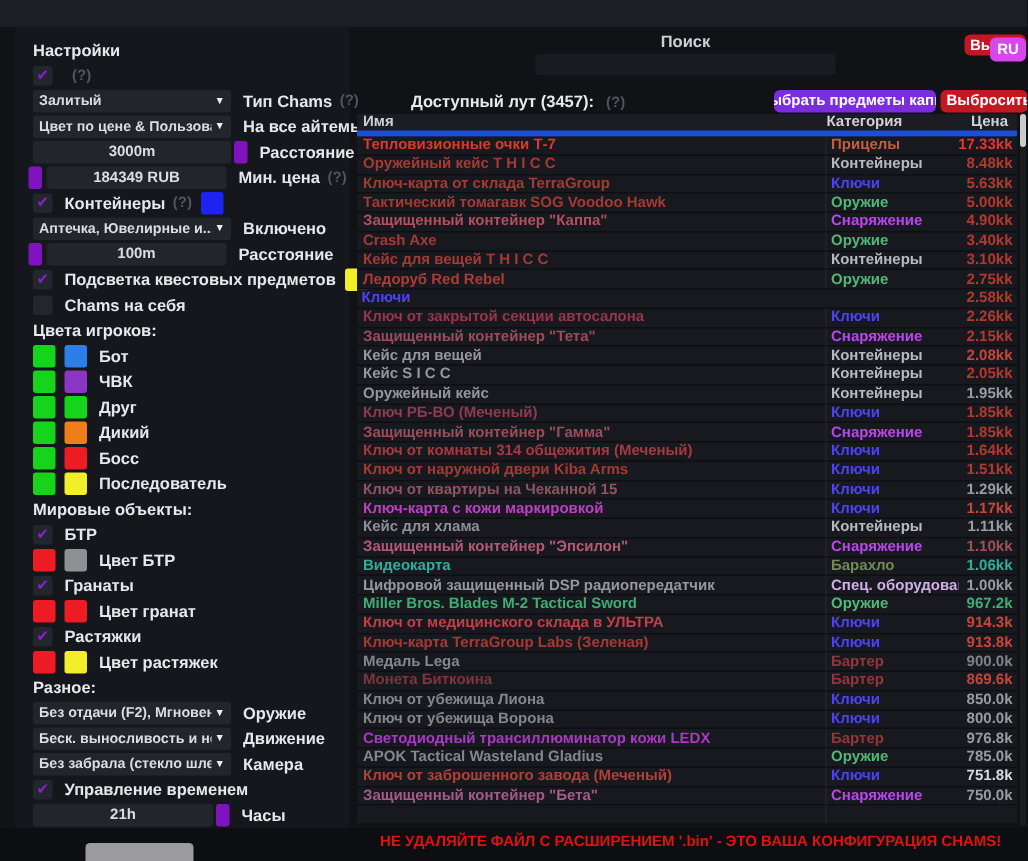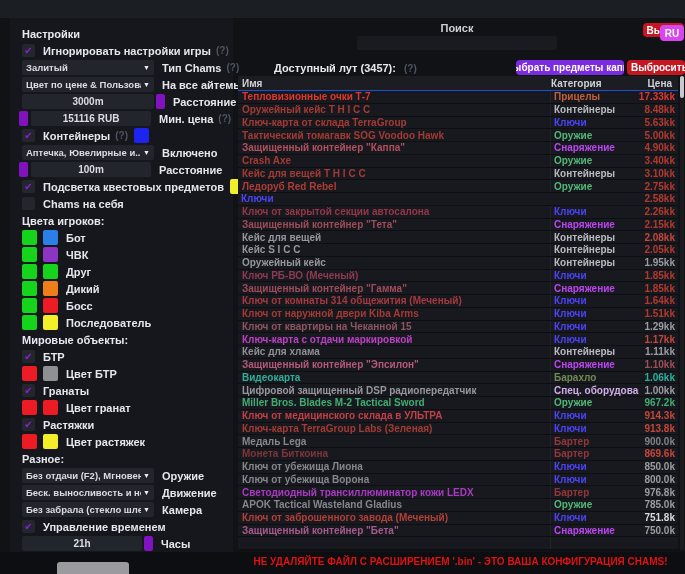--- a/index.html
+++ b/index.html
@@ -33,21 +33,21 @@
   .search-input{position:absolute;left:357px;top:36px;width:200px;height:14px;background:#191b20;border:none;border-radius:2px;color:#dcdde2;font-size:10px;padding:0 4px;outline:none;}
   .btn{position:absolute;display:flex;align-items:center;justify-content:center;font-size:10px;font-weight:bold;color:#fff;border-radius:4px;white-space:nowrap;overflow:hidden;cursor:default;}
   .btn-exit{right:1px;top:23px;height:14px;padding:0 4px;background:#c41722;}
   .btn-ru{right:1px;top:25px;width:24px;height:16px;background:#d946ef;}
   .btn-kappa{left:516px;top:60px;width:108px;height:15px;background:#7b2be0;}
   .btn-discard{left:627px;top:60px;width:58px;height:15px;background:#c41722;justify-content:flex-start;padding-left:4px;}
   .loot-title{position:absolute;left:238px;top:62px;font-size:11px;font-weight:bold;color:#e8e9ed;white-space:nowrap;padding-left:36px;}
   .loot-title .hlp{font-size:10px;}
 
   
-  .thead{position:absolute;left:238px;top:76px;width:440px;height:15px;background:#1b1d22;display:flex;align-items:center;border-bottom:1px solid #1d4ed8;}
+  .thead{position:absolute;left:238px;top:76px;width:440px;height:15px;background:#1b1d22;display:flex;align-items:center;border-bottom:4px solid #1d4ed8;}
   .thead .h1{flex:0 0 313px;padding-left:4px;}
   .thead .h2{flex:0 0 88px;}
   .thead .h3{flex:1;text-align:right;padding-right:6px;}
   .thead span{font-size:10px;font-weight:bold;color:#cfd1d6;white-space:nowrap;overflow:hidden;}
   .tbody{position:absolute;left:238px;top:91px;width:440px;height:459px;overflow:hidden;}
   .trow{height:12.75px;display:flex;align-items:stretch;background:#17191e;border-bottom:1px solid #0d0f13;}
   .trow span{display:flex;align-items:center;font-size:10px;font-weight:bold;white-space:nowrap;overflow:hidden;}
   .tn{flex:0 0 313px;padding-left:4px;border-right:1px solid #22242a;}
   .tc{flex:0 0 88px;padding-left:3px;}
   .tp{flex:1;justify-content:flex-end;padding-right:3px;}
@@ -63,21 +63,20 @@
 <body>
 
 <div class="window">
   <div class="topstrip"></div>
 
   <div class="left-panel">
     <div class="panel-title">Настройки</div>
 
     <div class="srow">
       <span class="chk">✔</span>
-      <span class="lbl tight" style="margin-left:0">Игнорировать настройки игры</span>
       <span class="hlp">(?)</span>
     </div>
 
     <div class="srow">
       <div class="drop">
         <span class="v">Залитый</span>
         <span class="a">▼</span>
       </div>
       <span class="lbl">Тип Chams</span>
       <span class="hlp">(?)</span>
@@ -92,21 +91,21 @@
     </div>
 
     <div class="srow">
       <div class="track">3000m</div>
       <span class="handle right"></span>
       <span class="lbl">Расстояние</span>
     </div>
 
     <div class="srow" style="padding-left:9px">
       <span class="handle left"></span>
-      <div class="track short">151116 RUB</div>
+      <div class="track short">184349 RUB</div>
       <span class="lbl">Мин. цена</span>
       <span class="hlp">(?)</span>
     </div>
 
     <div class="srow">
       <span class="chk">✔</span>
       <span class="lbl" style="margin-left:0">Контейнеры</span>
       <span class="hlp">(?)</span>
       <span class="swatch inline" style="background: rgb(29, 36, 240);"></span>
     </div>
@@ -345,21 +344,21 @@
     <span class="tn" style="color: rgb(164, 58, 52);">Ключ от наружной двери Kiba Arms</span>
     <span class="tc" style="color: rgb(75, 67, 245);">Ключи</span>
     <span class="tp" style="color: rgb(178, 57, 47);">1.51kk</span>
   </div>
       <div class="trow">
     <span class="tn" style="color: rgb(142, 85, 96);">Ключ от квартиры на Чеканной 15</span>
     <span class="tc" style="color: rgb(75, 67, 245);">Ключи</span>
     <span class="tp" style="color: rgb(155, 155, 162);">1.29kk</span>
   </div>
       <div class="trow">
-    <span class="tn" style="color: rgb(187, 64, 196);">Ключ-карта с отдачи маркировкой</span>
+    <span class="tn" style="color: rgb(187, 64, 196);">Ключ-карта с кожи маркировкой</span>
     <span class="tc" style="color: rgb(75, 67, 245);">Ключи</span>
     <span class="tp" style="color: rgb(198, 70, 59);">1.17kk</span>
   </div>
       <div class="trow">
     <span class="tn" style="color: rgb(143, 143, 150);">Кейс для хлама</span>
     <span class="tc" style="color: rgb(185, 186, 192);">Контейнеры</span>
     <span class="tp" style="color: rgb(155, 155, 162);">1.11kk</span>
   </div>
       <div class="trow">
     <span class="tn" style="color: rgb(178, 90, 118);">Защищенный контейнер "Эпсилон"</span>

